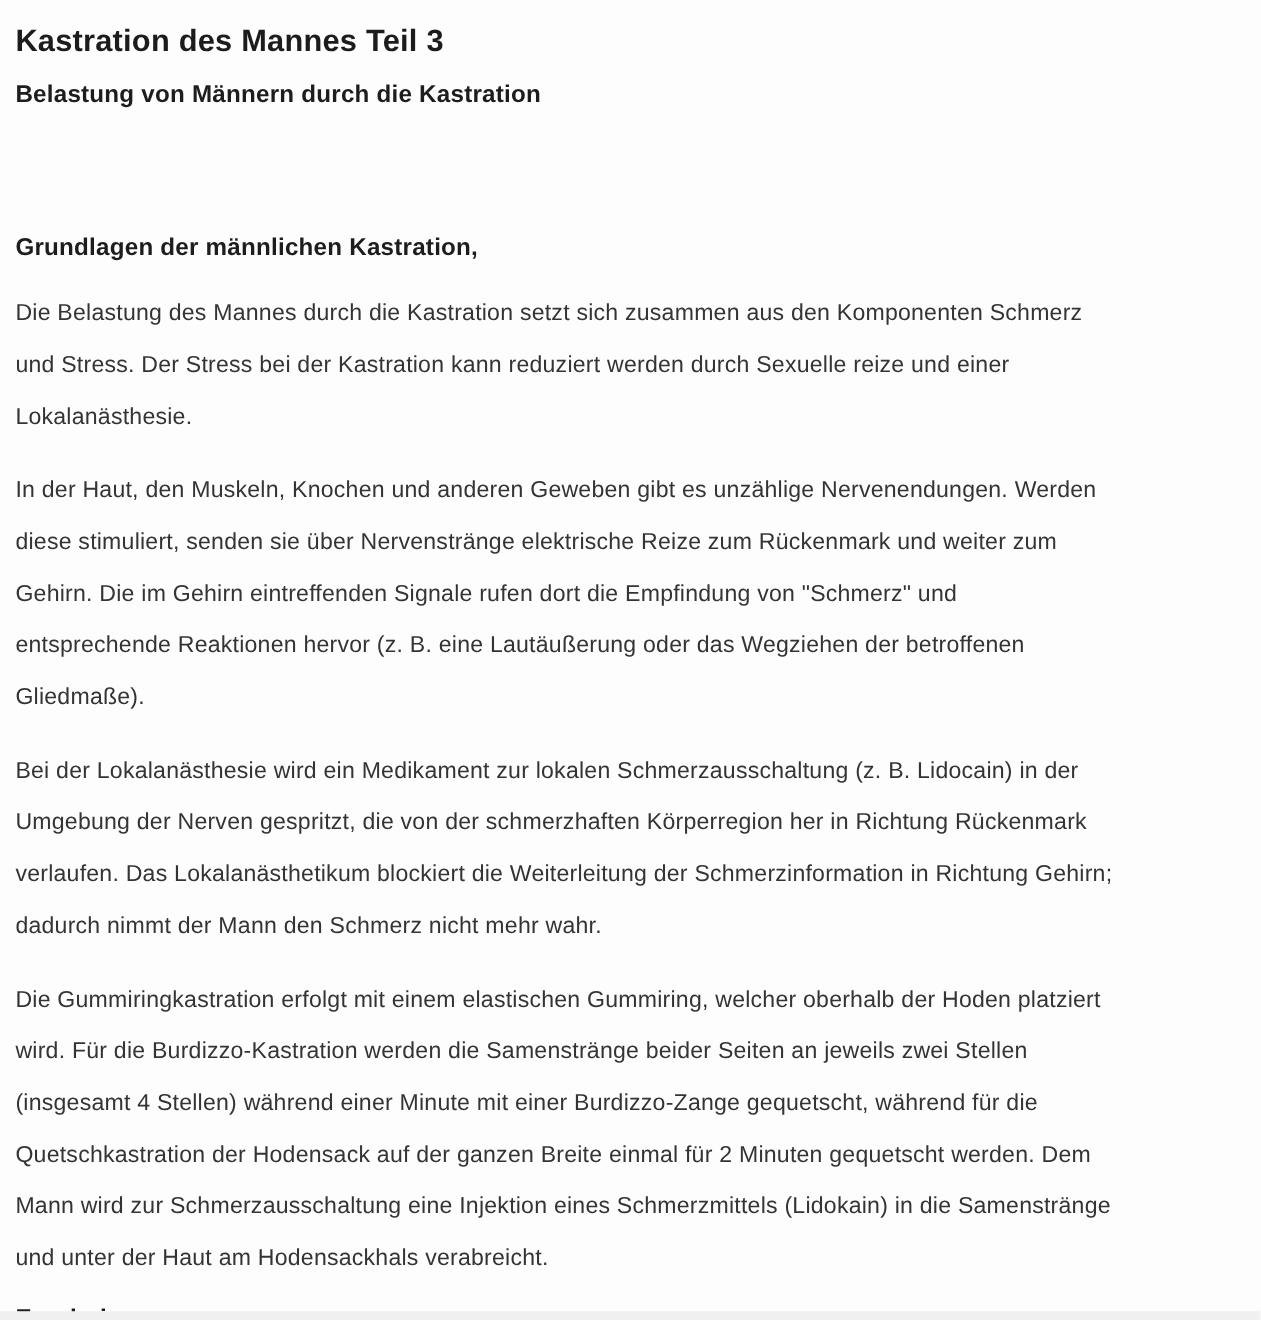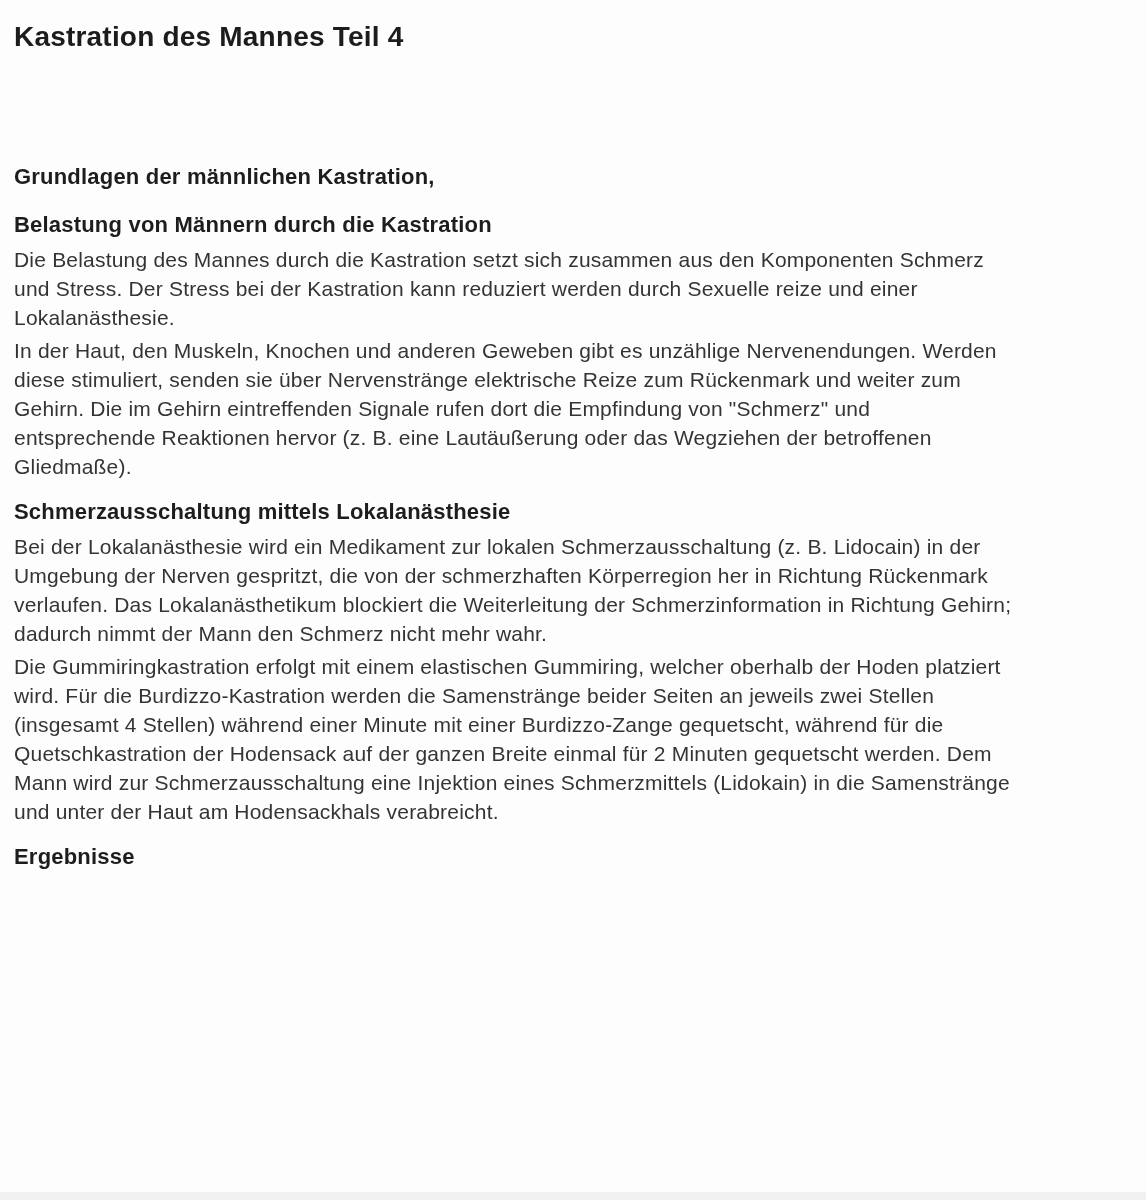--- a/index.html
+++ b/index.html
@@ -34,59 +34,58 @@
     margin: 14px 0 0 0;
   }
   .section-heading.first {
     margin-top: 106px;
   }
   .section-heading.second {
     margin-top: 15px;
   }
   .body-paragraph {
     font-size: 21px;
-    line-height: 29px;
+    line-height: 47px;
     font-weight: normal;
     color: #343434;
     letter-spacing: 0.2px;
-    margin: 4px 0 0 0;
+    margin: 20px 0 0 0;
     white-space: pre;
   }
   .bottom-strip {
     position: absolute;
     left: 0;
     bottom: 0;
     width: 100%;
     height: 8px;
     background: #f0f0f0;
   }
 </style>
 </head>
 <body>
 
 <div class="doc">
 
-  <h1 class="doc-title">Kastration des Mannes Teil 4</h1>
+  <h1 class="doc-title">Kastration des Mannes Teil 3</h1>
+
+  <h2 class="section-heading second">Belastung von Männern durch die Kastration</h2>
 
   <h2 class="section-heading first">Grundlagen der männlichen Kastration,</h2>
-
-  <h2 class="section-heading second">Belastung von Männern durch die Kastration</h2>
 
   <p class="body-paragraph">Die Belastung des Mannes durch die Kastration setzt sich zusammen aus den Komponenten Schmerz
 und Stress. Der Stress bei der Kastration kann reduziert werden durch Sexuelle reize und einer
 Lokalanästhesie.</p>
 
 
   <p class="body-paragraph">In der Haut, den Muskeln, Knochen und anderen Geweben gibt es unzählige Nervenendungen. Werden
 diese stimuliert, senden sie über Nervenstränge elektrische Reize zum Rückenmark und weiter zum
 Gehirn. Die im Gehirn eintreffenden Signale rufen dort die Empfindung von "Schmerz" und
 entsprechende Reaktionen hervor (z. B. eine Lautäußerung oder das Wegziehen der betroffenen
 Gliedmaße).</p>
 
-  <h2 class="section-heading">Schmerzausschaltung mittels Lokalanästhesie</h2>
 
   <p class="body-paragraph">Bei der Lokalanästhesie wird ein Medikament zur lokalen Schmerzausschaltung (z. B. Lidocain) in der
 Umgebung der Nerven gespritzt, die von der schmerzhaften Körperregion her in Richtung Rückenmark
 verlaufen. Das Lokalanästhetikum blockiert die Weiterleitung der Schmerzinformation in Richtung Gehirn;
 dadurch nimmt der Mann den Schmerz nicht mehr wahr.</p>
 
 
   <p class="body-paragraph">Die Gummiringkastration erfolgt mit einem elastischen Gummiring, welcher oberhalb der Hoden platziert
 wird. Für die Burdizzo-Kastration werden die Samenstränge beider Seiten an jeweils zwei Stellen
 (insgesamt 4 Stellen) während einer Minute mit einer Burdizzo-Zange gequetscht, während für die

